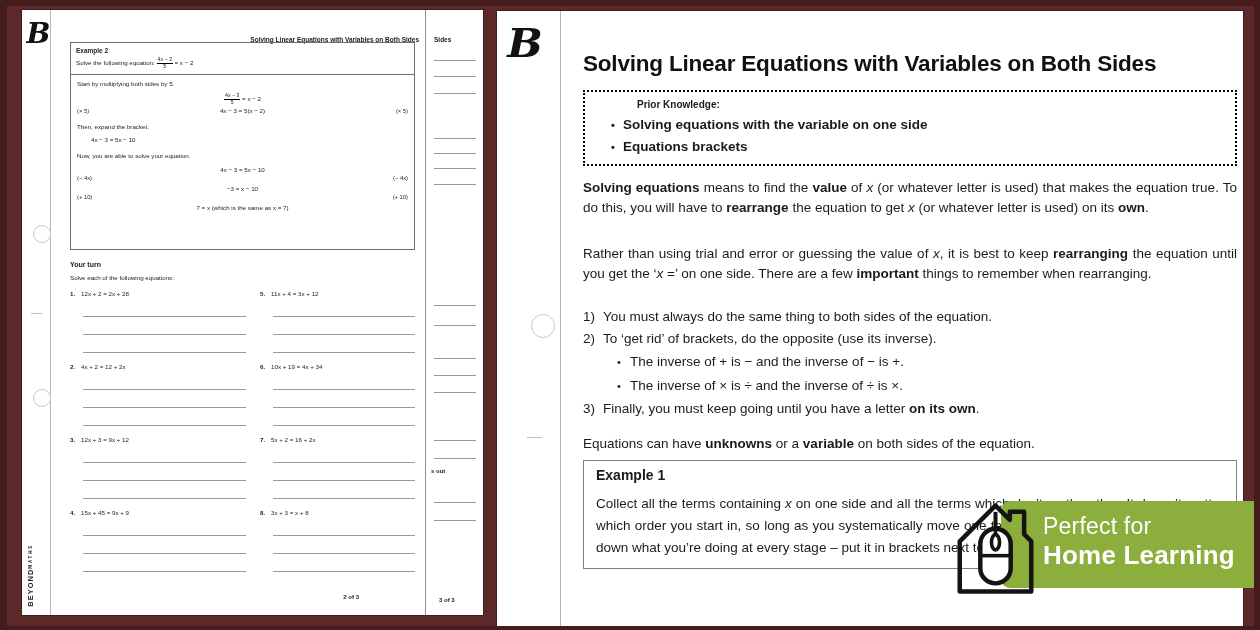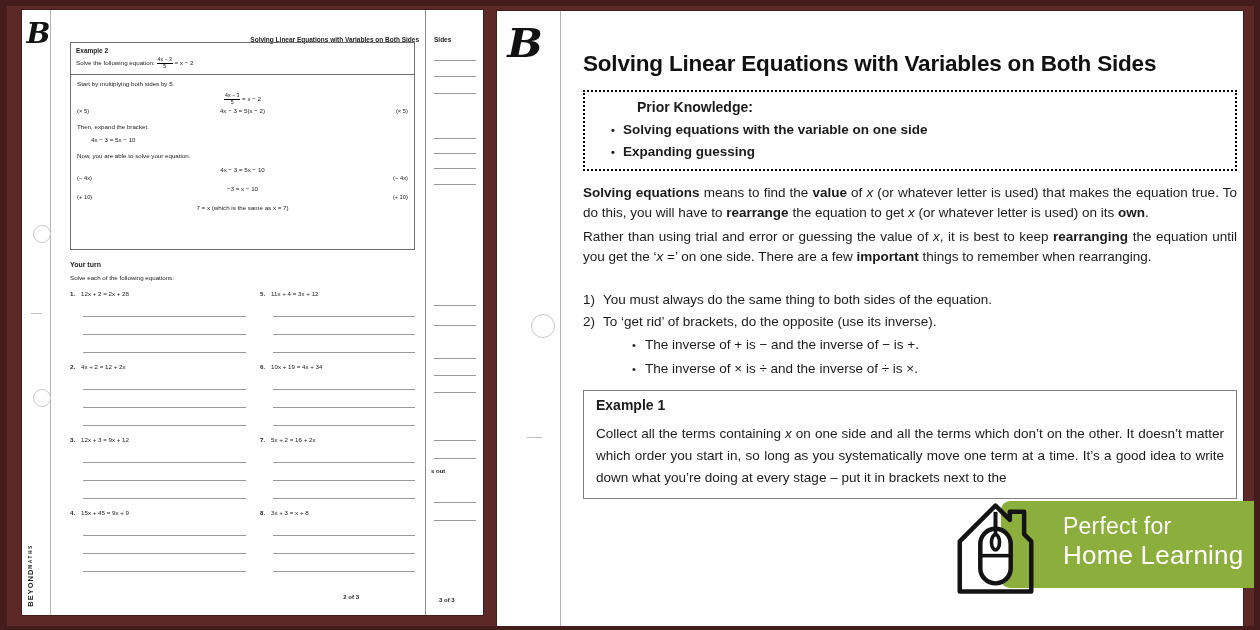--- a/index.html
+++ b/index.html
@@ -70,42 +70,42 @@
   .rp-margin{position:absolute;left:0;top:0;bottom:0;width:63px;border-right:1px solid #b5b5b5;}
   .rp-logo{position:absolute;left:11px;top:12px;font-family:"DejaVu Serif",serif;
            font-style:italic;font-weight:900;font-size:40px;line-height:1;color:#121212;
            transform:scaleX(1.05);}
   .rp-hole{left:34px;top:303px;width:22px;height:22px;border-width:1.5px;}
   .rp-dash{position:absolute;left:30px;top:426px;width:15px;border-top:1.5px solid #bdbdbd;}
   .rp-content{position:absolute;left:64px;top:0;width:682px;height:100%;
               padding:0 6px 0 22px;box-sizing:border-box;overflow:hidden;}
   .rp-title{margin-top:40px;font-size:22.5px;font-weight:700;letter-spacing:-0.2px;color:#111;}
   .prior-box{margin-top:13px;border:2px dotted #000;padding:7px 12px 10px;}
-  .prior-title{font-size:14px;font-weight:700;padding-left:40px;}
+  .prior-title{font-size:10px;font-weight:700;padding-left:40px;}
   .prior-bullet{font-size:13.5px;margin:7px 0 0 14px;font-weight:bold;}
   .prior-bullet .dot{display:inline-block;width:12px;font-size:11px;}
   .para{font-size:13.5px;line-height:20px;text-align:justify;}
   .p1{margin-top:12px;}
-  .p2{margin-top:4px;}
+  .p2{margin-top:26px;}
   .num-list{margin-top:22px;font-size:13.5px;line-height:22px;}
   .nl-item .pfx{display:inline-block;width:20px;}
-  .sub-bullet{margin-left:49px;line-height:23px;}
+  .sub-bullet{margin-left:34px;line-height:23px;}
   .sub-bullet .dot{display:inline-block;width:13px;font-size:11px;}
   .unknowns{margin-top:16px;font-size:13.5px;}
   .ex1-box{margin-top:9px;border:1px solid #7e7e7e;}
   .ex1-title{font-size:14px;font-weight:700;padding:6px 12px 1px;}
   .ex1-prompt{font-size:13.5px;padding:1px 12px 8px;border-bottom:1px solid #7e7e7e;}
   .ex1-body{padding:9px 12px;font-size:13.5px;line-height:22px;text-align:justify;}
 
   
   .badge{position:absolute;left:1001px;top:501px;width:269px;height:87px;z-index:10;
          border-radius:9px 0 0 9px;color:#fff;}
-  .badge-text{position:absolute;left:62px;top:11px;line-height:1.22;}
+  .badge-text{position:absolute;left:42px;top:11px;line-height:1.22;}
   .badge-l1{font-size:23px;font-weight:400;letter-spacing:.2px;}
-  .badge-l2{font-size:26px;font-weight:400;letter-spacing:.2px;}
+  .badge-l2{font-size:26px;font-weight:700;letter-spacing:.2px;}
   .house{position:absolute;left:949px;top:502px;width:93px;height:93px;z-index:11;}
 </style>
 </head>
 <body style="background: rgb(93, 40, 40);">
 
 <div class="left-page">
   <div class="lp-margin">
     <div class="lp-logo">B</div>
     <div class="hole lp-hole1"></div>
     <div class="lp-dash"></div>
@@ -251,33 +251,35 @@
     <div class="hole rp-hole"></div>
     <div class="rp-dash"></div>
   </div>
 
   <div class="rp-content">
     <div class="rp-title">Solving Linear Equations with Variables on Both Sides</div>
 
     <div class="prior-box">
       <div class="prior-title">Prior Knowledge:</div>
       <div class="prior-bullet"><span class="dot">•</span><span>Solving equations with the variable on one side</span></div>
-      <div class="prior-bullet"><span class="dot">•</span><span>Expanding guessing</span></div>
+      <div class="prior-bullet"><span class="dot">•</span><span>Equations brackets</span></div>
     </div>
 
     <div class="para p1"><span class="b">Solving equations</span><span> means to find the </span><span class="b">value</span><span> of </span><span class="i">x</span><span> (or whatever letter is used) that makes the equation true. To do this, you will have to </span><span class="b">rearrange</span><span> the equation to get </span><span class="i">x</span><span> (or whatever letter is used) on its </span><span class="b">own</span><span>.</span></div>
     <div class="para p2"><span>Rather than using trial and error or guessing the value of </span><span class="i">x</span><span>, it is best to keep </span><span class="b">rearranging</span><span> the equation until you get the ‘</span><span class="i">x</span><span> =’ on one side. There are a few </span><span class="b">important</span><span> things to remember when rearranging.</span></div>
 
     <div class="num-list">
       <div class="nl-item"><span class="pfx">1)</span><span><span>You must always do the same thing to both sides of the equation.</span></span></div>
       <div class="nl-item"><span class="pfx">2)</span><span><span>To ‘get rid’ of brackets, do the opposite (use its inverse).</span></span></div>
       <div class="sub-bullet"><span class="dot">•</span><span><span>The inverse of + is − and the inverse of − is +.</span></span></div>
       <div class="sub-bullet"><span class="dot">•</span><span><span>The inverse of × is ÷ and the inverse of ÷ is ×.</span></span></div>
-    </div>
-
+      <div class="nl-item"><span class="pfx">3)</span><span><span>Finally, you must keep going until you have a letter </span><span class="b">on its own</span><span>.</span></span></div>
+    </div>
+
+    <div class="unknowns"><span>Equations can have </span><span class="b">unknowns</span><span> or a </span><span class="b">variable</span><span> on both sides of the equation.</span></div>
 
     <div class="ex1-box">
       <div class="ex1-title">Example 1</div>
       <div class="ex1-body"><span>Collect all the terms containing </span><span class="i">x</span><span> on one side and all the terms which don’t on the other. It doesn’t matter which order you start in, so long as you systematically move one term at a time. It’s a good idea to write down what you’re doing at every stage – put it in brackets next to the</span></div>
     </div>
   </div>
 </div>
 
 <div class="badge" id="badge" style="background: rgb(140, 174, 60);">
   <div class="badge-text">

